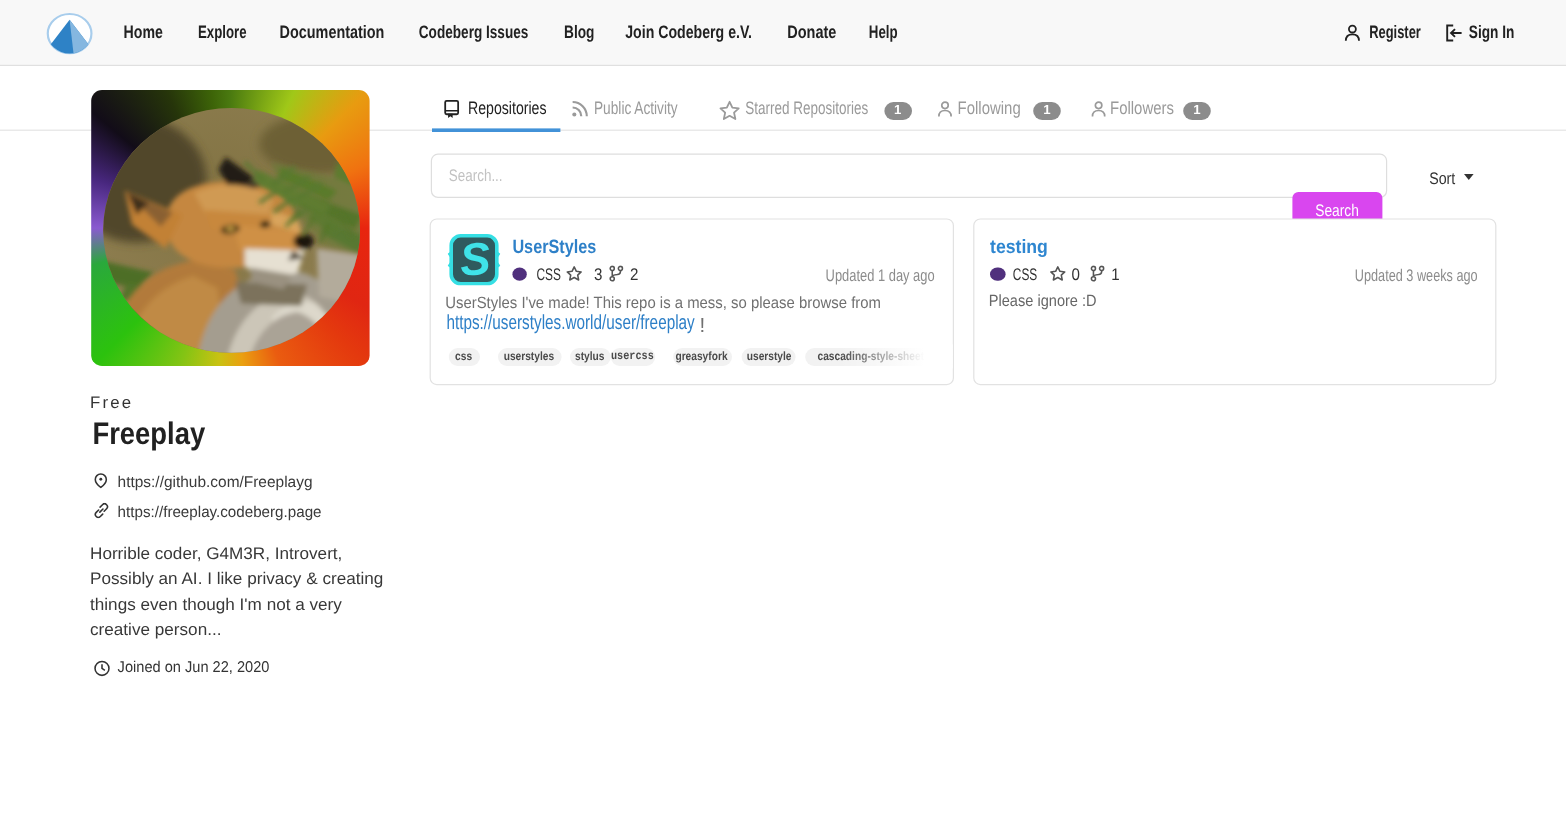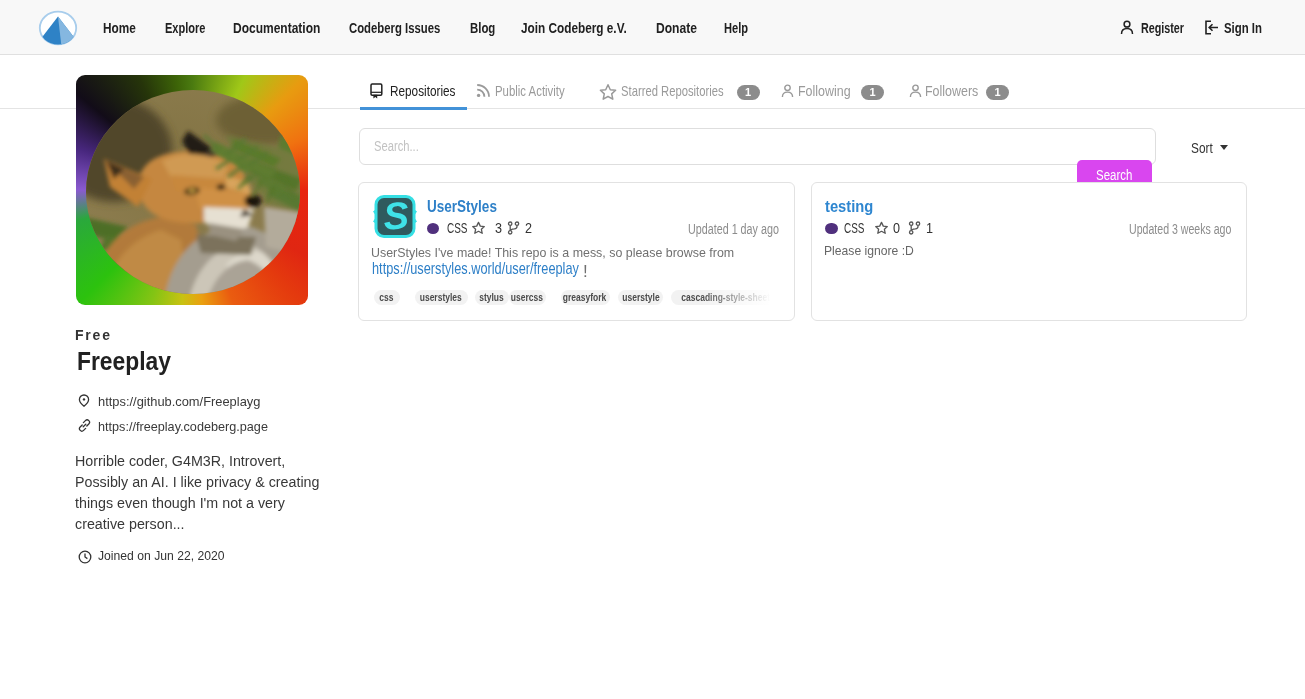--- a/index.html
+++ b/index.html
@@ -125,21 +125,21 @@
 
   <div class="pill" style="left:374px;width:25.5px;">
       <span>css</span>
     </div>
   <div class="pill" style="left:414.5px;width:53px;">
       <span>userstyles</span>
     </div>
   <div class="pill" style="left:474.5px;width:34px;">
       <span>stylus</span>
     </div>
-  <div class="pill" style="left:509px;width:36.5px;">
+  <div class="pill" style="left:509px;width:36.5px;font-family:Liberation Mono, monospace;">
       <span>usercss</span>
     </div>
   <div class="pill" style="left:560.5px;width:49px;">
       <span>greasyfork</span>
     </div>
   <div class="pill" style="left:618px;width:45px;">
       <span>userstyle</span>
     </div>
   <div class="pill" style="left:671px;width:115px;">
       <span>cascading-style-sheets</span>
@@ -245,21 +245,21 @@
         <g filter="url(#blur2)">
           <path d="M138 66 L200 96 L194 104 L134 76 Z" fill="#5f7d31" opacity="0.9"></path>
           <path d="M150 80 L170 64 M160 86 L182 72 M170 92 L192 78 M144 76 L128 60 M155 84 L140 94 M168 90 L152 102 M182 98 L166 110" stroke="#587830" stroke-width="3" fill="none"></path>
           <path d="M186 98 L210 112 L200 120 L180 106 Z" fill="#5a7a2e" opacity="0.85"></path>
           <path d="M174 100 L162 114 M186 106 L176 122 M198 112 L190 128 M206 104 L218 122" stroke="#567428" stroke-width="3" fill="none" opacity="0.85"></path>
         </g>
       </g>
     </svg>
   </div>
 
-  <span class="t" style="left:75px;top:327.5px;font-size:14px;color:#333;letter-spacing:1.8px;font-weight:bold;">Free</span>
+  <span class="t" style="left:75px;top:327.5px;font-size:14px;color:#333;letter-spacing:1.8px;">Free</span>
   <span class="t" style="left:77px;top:347.5px;font-size:26px;font-weight:700;color:#212121;transform:scaleX(0.879);">Freeplay</span>
 
   <svg width="12" height="13" viewBox="0 0 12 13" style="left:77.5px;top:394px;">
     <path d="M6 1 C3.4 1 1.4 3 1.4 5.6 C1.4 8.8 6 12.2 6 12.2 C6 12.2 10.6 8.8 10.6 5.6 C10.6 3 8.6 1 6 1 Z" fill="none" stroke="#333" stroke-width="1.3"></path>
     <circle cx="6" cy="5.4" r="1.2" fill="#333"></circle>
   </svg>
   <span class="t" style="left:97.5px;top:394.7px;font-size:13px;color:#3a3a3a;transform:scaleX(0.99);">https://github.com/Freeplayg</span>
 
   <svg width="13" height="13" viewBox="0 0 13 13" style="left:77.5px;top:419px;">
     <path d="M5.2 7.8 L7.8 5.2 M4.2 6 L2.2 8 A2.4 2.4 0 0 0 5.6 11.4 L7.6 9.4 M8.8 7 L10.8 5 A2.4 2.4 0 0 0 7.4 1.6 L5.4 3.6" fill="none" stroke="#333" stroke-width="1.3" stroke-linecap="round"></path>

